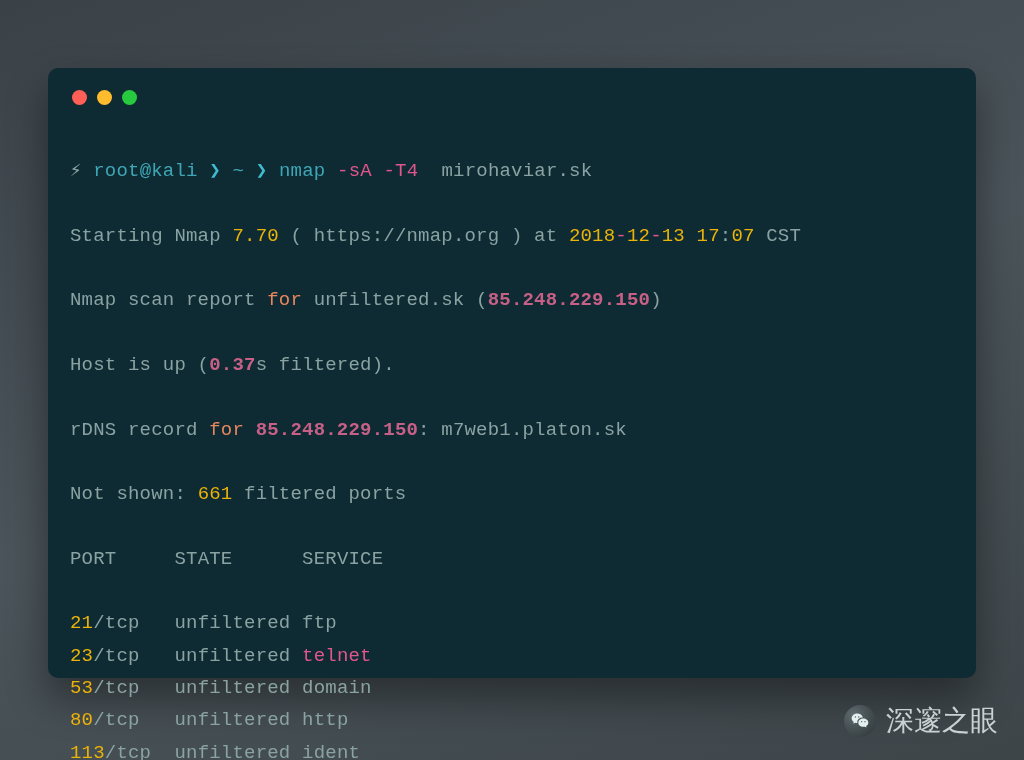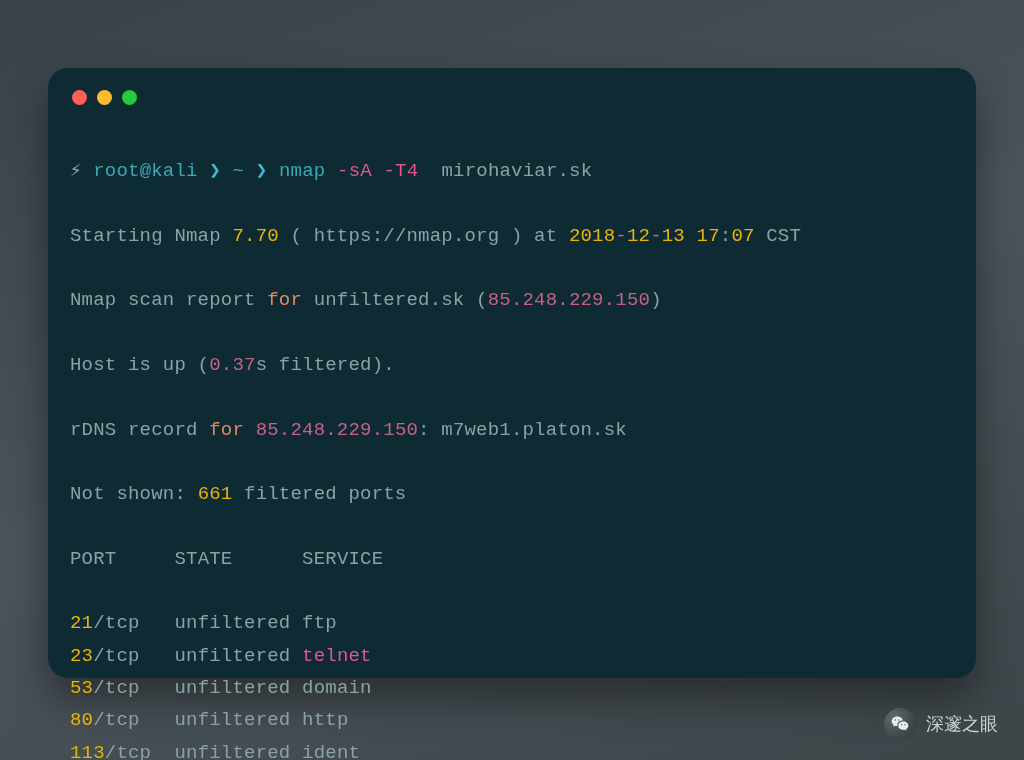--- a/index.html
+++ b/index.html
@@ -11,21 +11,21 @@
     font-family: "Menlo", "Consolas", "Courier New", monospace;
     overflow: hidden;
   }
   .terminal-window {
     position: absolute;
     left: 48px;
     top: 68px;
     right: 48px;
     bottom: 82px;
     background: #0e2a33;
-    border-radius: 20px;
+    border-radius: 10px;
     box-shadow: 0 20px 40px rgba(0,0,0,0.4);
     display: flex;
     flex-direction: column;
     padding: 18px 22px 8px 22px;
     box-sizing: border-box;
   }
   .traffic-lights {
     display: flex;
     gap: 10px;
     padding: 4px 2px 18px 2px;
@@ -46,36 +46,36 @@
     white-space: pre;
     font-weight: 500;
     letter-spacing: 0.2px;
   }
   .c-dim      { color:#8aa3a2; }
   .c-blue     { color:#3ea7b5; }
   .c-cyan     { color:#3fbccf; }
   .c-orange   { color:#e8875e; }
   .c-pink     { color:#e0568d; }
   .c-num      { color:#eab308; }
-  .c-num2     { color:#c76086; }
+  .c-num2     { color:#c76086;font-weight:bold; }
 
   .prompt-line span { display:inline; }
 
   .port-row span { display:inline;text-align:center; }
 
   .watermark {
     position: absolute;
     right: 26px;
     bottom: 20px;
     display: flex;
     align-items: center;
     gap: 10px;
     color: #c9d2d2;
     font-family: sans-serif;
-    font-size: 18px;
+    font-size: 28px;
     font-weight: 500;
   }
   .wm-icon {
     width: 32px;
     height: 32px;
     border-radius: 50%;
     background: radial-gradient(circle at 30% 30%, #5e6a6e, #2b3335);
     display:flex;
     align-items:center;
     justify-content:center;

